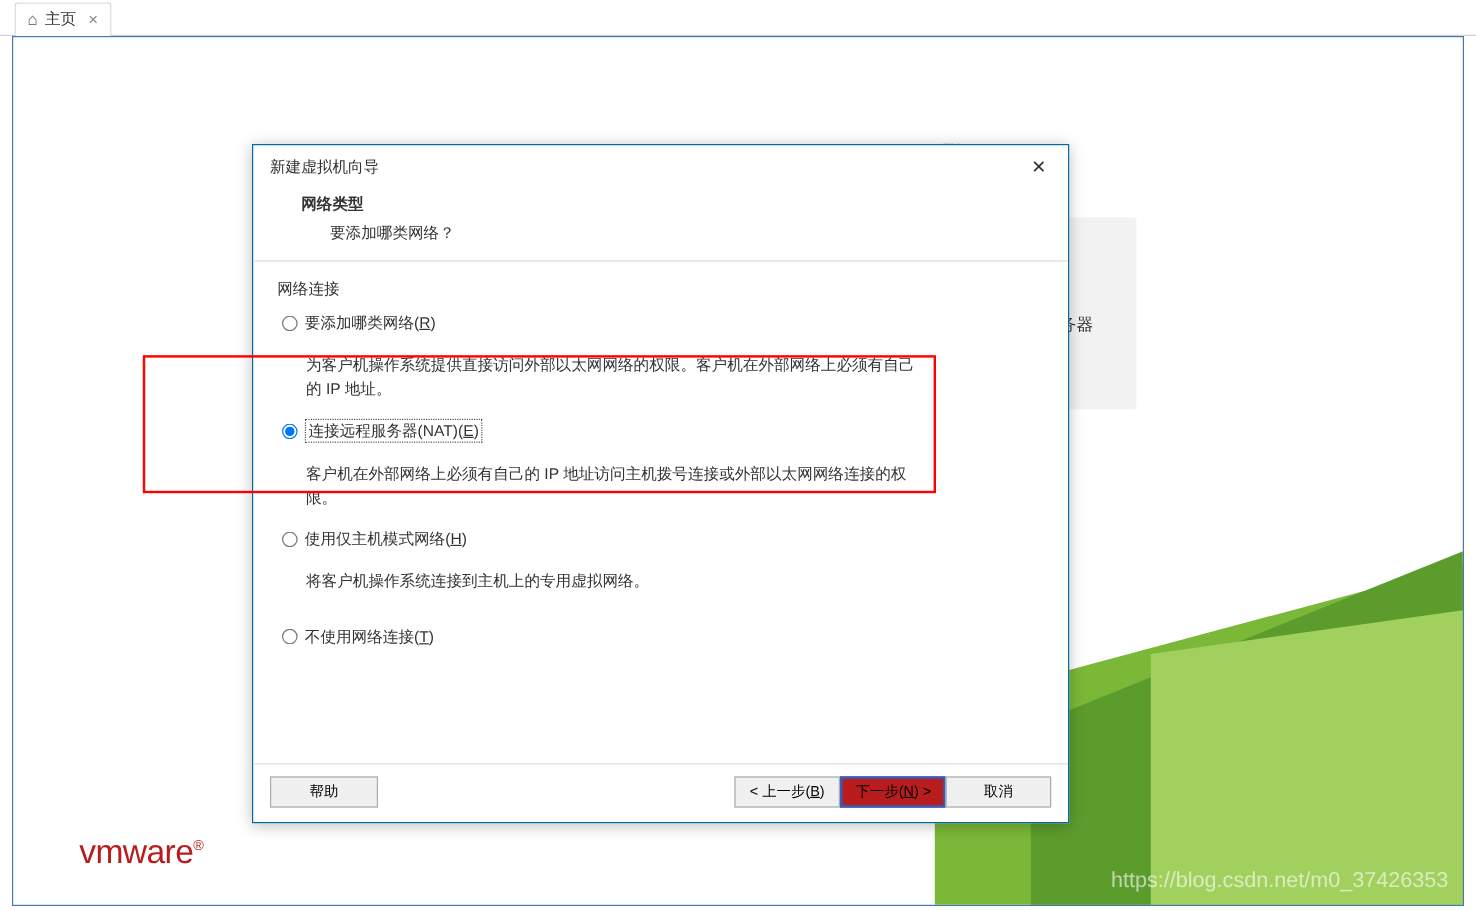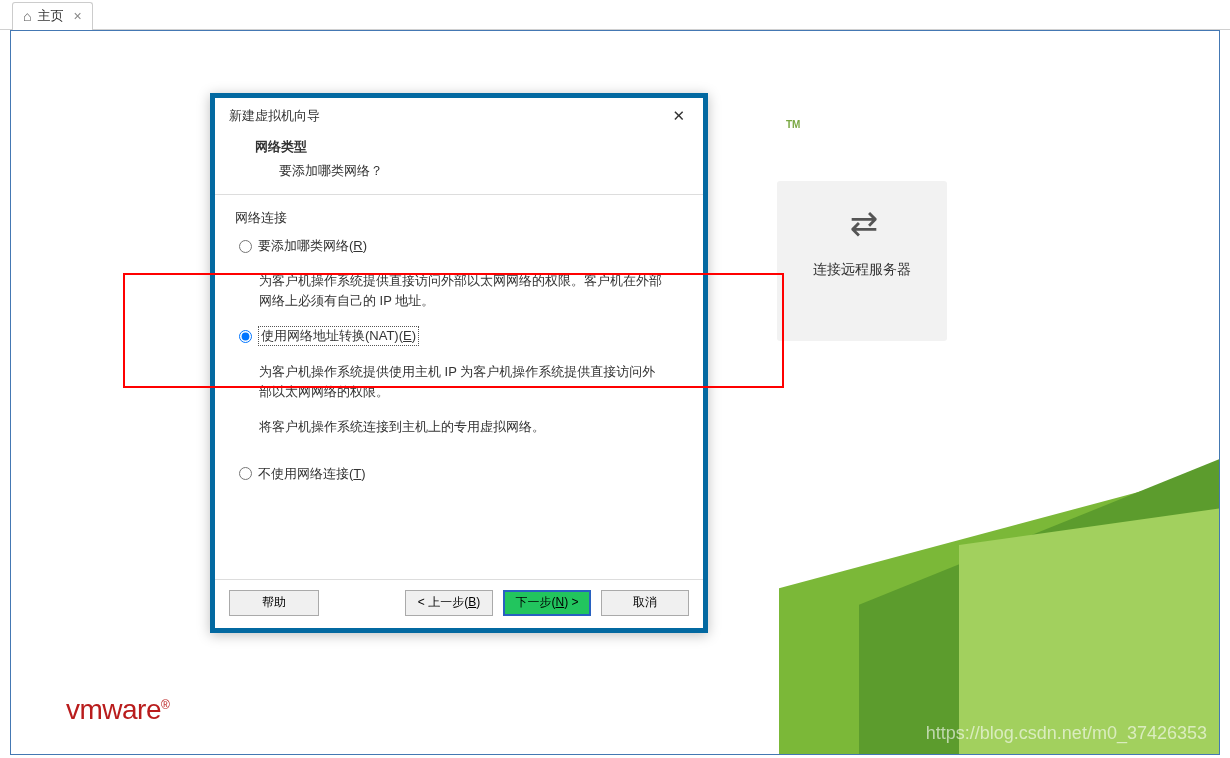--- a/index.html
+++ b/index.html
@@ -97,24 +97,24 @@
       font-family: Arial, sans-serif;
     }
 
     
     .tm { position:absolute; top:88px; left:775px; color:#7aa843; font-size:10px; font-weight:bold;}
 
     
     .dialog {
       position: absolute;
       left: 199px;
-      top: 62px;
-      width: 498px;
-      background: #fff;
-      border: 5px solid #0369a1;
+      top: 89px;
+      width: 681px;
+      background: #fff;
+      border: 1px solid #0369a1;
       box-shadow: 0 2px 12px rgba(0,0,0,0.25);
     }
     .dialog-title {
       display: flex;
       justify-content: space-between;
       align-items: center;
       padding: 8px 12px 8px 14px;
       font-size: 13px;
       height: 36px;
     }
@@ -147,35 +147,35 @@
       height: 115px;
       border: 2px solid red;
       pointer-events: none;
     }
 
     .dialog-footer {
       border-top: 1px solid #ddd;
       padding: 10px 14px 12px 14px;
       display: flex;
       align-items: center;
-      gap: 10px;
+      gap: 0;
     }
     .btn {
       min-width: 88px;
       height: 26px;
       font-size: 12px;
       background: #f0f0f0;
       border: 1px solid #aaa;
       cursor: pointer;
       padding: 0 10px;
       font-family: inherit;
     }
     .btn.help { width: 90px; }
     .footer-spacer { flex: 1; }
-    .btn.default { border: 2px solid #2861c1; background:#22c55e; }
+    .btn.default { border: 2px solid #2861c1; background:#b91c1c;text-align:right; }
   </style>
 </head>
 <body>
 
 <div class="tab-bar">
   <div class="tab">
     <span class="home-icon">⌂</span>
     <span>主页</span>
     <span class="tab-close">×</span>
   </div>
@@ -215,26 +215,30 @@
           <label class="radio-line">
             <input type="radio" name="net" style="">
             <span class="radio-text"><span>要添加哪类网络(</span><span class="u">R</span><span>)</span></span>
           </label>
           <div class="radio-desc">为客户机操作系统提供直接访问外部以太网网络的权限。客户机在外部网络上必须有自己的 IP 地址。</div>
         </div>
 
         <div class="radio-item">
           <label class="radio-line">
             <input type="radio" name="net" checked="" style="">
-            <span class="radio-text focus-box"><span>使用网络地址转换(NAT)(</span><span class="u">E</span><span>)</span></span>
-          </label>
-          <div class="radio-desc">为客户机操作系统提供使用主机 IP 为客户机操作系统提供直接访问外部以太网网络的权限。</div>
+            <span class="radio-text focus-box"><span>连接远程服务器(NAT)(</span><span class="u">E</span><span>)</span></span>
+          </label>
+          <div class="radio-desc">客户机在外部网络上必须有自己的 IP 地址访问主机拨号连接或外部以太网网络连接的权限。</div>
         </div>
 
         <div class="radio-item">
+          <label class="radio-line">
+            <input type="radio" name="net" style="">
+            <span class="radio-text"><span>使用仅主机模式网络(</span><span class="u">H</span><span>)</span></span>
+          </label>
           <div class="radio-desc">将客户机操作系统连接到主机上的专用虚拟网络。</div>
         </div>
 
         <div class="radio-item" style="margin-top:28px;">
           <label class="radio-line">
             <input type="radio" name="net" style="">
             <span class="radio-text"><span>不使用网络连接(</span><span class="u">T</span><span>)</span></span>
           </label>
         </div>
       </div>

